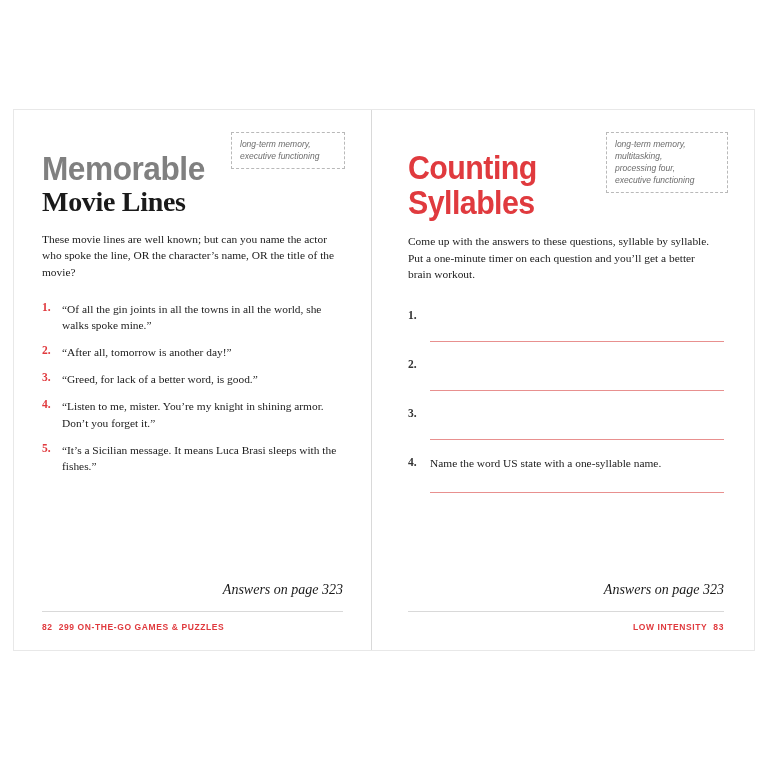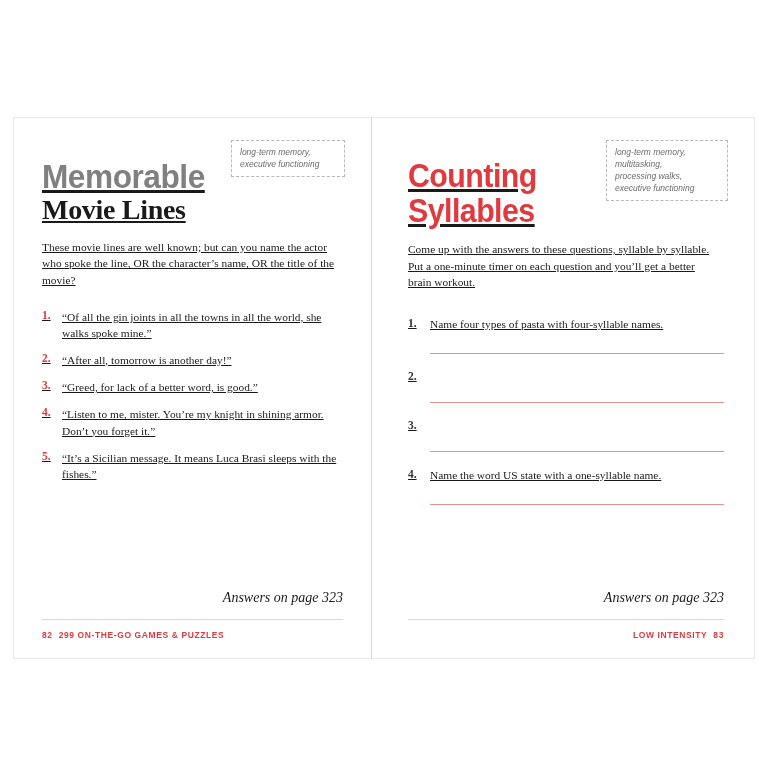--- a/index.html
+++ b/index.html
@@ -18,27 +18,26 @@
     position: absolute;
     left: 0;
     top: 0;
     width: 768px;
     height: 768px;
     background: #ffffff;
   }
   .book {
     position: absolute;
     left: 14px;
-    top: 118px;
+    top: 110px;
     width: 740px;
     height: 540px;
     background: #8b5cf6;
     box-shadow: 0 0 0 1px #e8e8e8;
     display: flex;
-    text-decoration: underline;
   }
   .page {
     position: relative;
     box-sizing: border-box;
     height: 100%;
     background: #fff;
   }
   .page-left {
     width: 358px;
     padding: 30px 28px 0 28px;
@@ -245,36 +244,35 @@
       <div class="footer footer-left">
         <span class="pg">82</span><span>299 ON-THE-GO GAMES &amp; PUZZLES</span>
       </div>
     </div>
 
     <div class="page page-right">
 
       <div class="tag-box tag-right">
         <div>long-term memory,</div>
         <div>multitasking,</div>
-        <div>processing walks,</div>
+        <div>processing four,</div>
         <div>executive functioning</div>
       </div>
 
       <div class="title-block">
         <div class="title-red1">Counting</div>
         <div class="title-red2">Syllables</div>
       </div>
 
       <p class="intro intro-right">Come up with the answers to these questions, syllable by syllable. Put a one-minute timer on each question and you’ll get a better brain workout.</p>
 
       <div class="alist">
         <div class="arow">
           <div class="aline">
             <span class="anum">1.</span>
-            <span class="atext">Name four types of pasta with four-syllable names.</span>
           </div>
           <div class="rule"></div>
         </div>
         <div class="arow">
           <div class="aline">
             <span class="anum">2.</span>
           </div>
           <div class="rule"></div>
         </div>
         <div class="arow">

